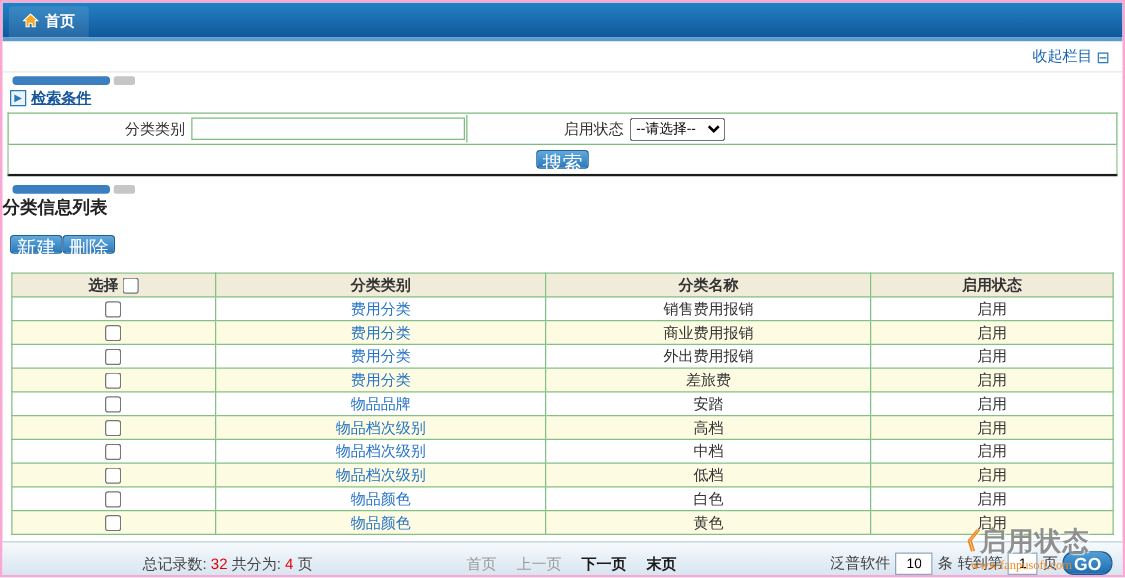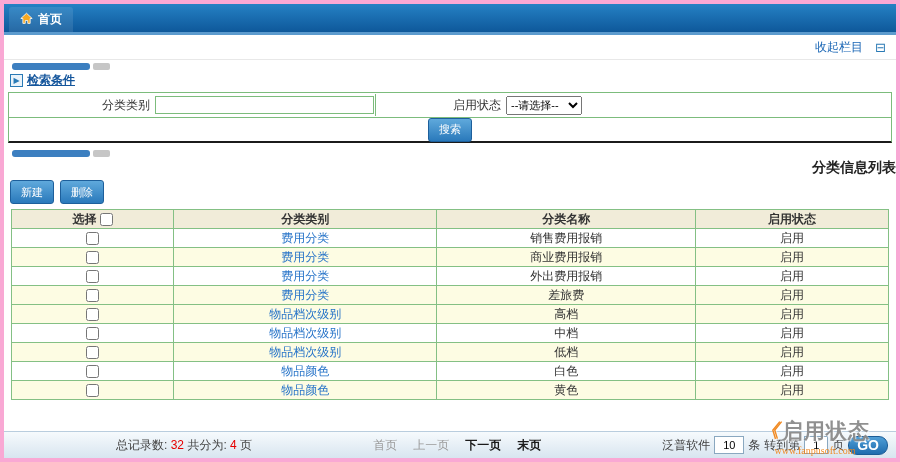--- a/index.html
+++ b/index.html
@@ -1,30 +1,30 @@
 <!DOCTYPE html>
 <html><head>
 <meta charset="utf-8">
 <style>
   * { box-sizing: border-box; margin: 0; padding: 0; }
   html,body { background:#fff; }
   body { font-family:"Liberation Sans","DejaVu Sans",sans-serif; font-size:12px; color:#333; }
-  .page { position:relative; width:900px; height:462px; border:4px solid #f9a8d4; background:#fff; overflow:hidden; }
+  .page { position:relative; width:900px; height:462px; border:2px solid #f9a8d4; background:#fff; overflow:hidden; }
 
   
   .tabbar { height:28px; background:linear-gradient(#2581c4,#0e589a); display:flex; align-items:flex-end; padding-left:5px; gap:2px; }
   .tab { height:25px; display:flex; align-items:center; gap:5px; padding:0 11px; color:#fff; font-size:12px; font-weight:bold; border-radius:3px 3px 0 0; cursor:pointer; white-space:nowrap; }
   .tab-home { background:rgba(255,255,255,0.10); }
   .tab-active { background:linear-gradient(#8fc0e4,#4e92c6); padding-right:20px; position:relative; }
   .tab-close { position:absolute; top:1px; right:4px; font-size:11px; font-weight:normal; line-height:11px; color:#fff; cursor:pointer; }
   .tab-underline { height:3px; background:#5c9bce; }
 
   
   .utility-row { display:flex; justify-content:flex-end; align-items:center; padding:4px 10px 3px; border-bottom:1px solid #e8e8e8; }
-  .collapse-link { color:#1a66b5; display:flex; align-items:center; gap:12px; cursor:pointer; }
+  .collapse-link { color:#1a66b5; display:flex; align-items:center; gap:3px; cursor:pointer; }
   .collapse-glyph { font-size:13px; line-height:12px; color:#2a7ab5; }
 
   
   .loadbar { display:flex; gap:3px; margin:3px 0 3px 8px; }
   .loadbar .seg-blue { width:78px; height:7px; background:#3c7fc0; border-radius:3px; }
   .loadbar .seg-gray { width:17px; height:7px; background:#c6c6c6; border-radius:2px; }
   .loadbar2 { margin:7px 0 2px 8px; }
 
   
   .section-header { display:flex; align-items:center; gap:4px; margin:0 0 4px 6px; height:15px; }
@@ -33,35 +33,35 @@
 
   .search-form { margin:0 4px; border:1px solid #7cbc7c; border-bottom:2px solid #1b1b1b; }
   .form-row { display:flex; align-items:center; height:25px; border-bottom:1px solid #7cbc7c; }
   .cell-label { width:145px; text-align:right; padding-right:4px; }
   .cell-field { width:222px; border-right:1px solid #7cbc7c; padding:2px 1px; }
   .cell-field input { width:100%; height:18px; border:1px solid #7cbc7c; outline:none; padding:0 3px; font-size:12px; }
   .cell-label2 { width:130px; text-align:right; padding-right:5px; }
   .cell-field2 select { width:76px; height:19px; font-size:11px; }
   .btn-row { height:23px; display:flex; justify-content:center; align-items:center; background:#fff; }
 
-  .btn-blue { background:linear-gradient(#5fa9dc,#2a79bb); border:1px solid #1d5f9b; color:#fff; font-size:11px; height:24px; padding:0 10px; border-radius:3px; cursor:pointer; font-family:inherit; }
-
-  
-  .list-title { text-align:right; font-size:14px; font-weight:bold; color:#222; height:16px; line-height:16px;margin-left:17px; }
-  .action-row { display:flex; gap:6px; margin:5px 6px; }
+  .btn-blue { background:linear-gradient(#5fa9dc,#2a79bb); border:1px solid #1d5f9b; color:#fff; font-size:16px; height:15px; padding:0 4px; border-radius:3px; cursor:pointer; font-family:inherit; }
+
+  
+  .list-title { text-align:left; font-size:14px; font-weight:bold; color:#222; height:16px; line-height:16px; }
+  .action-row { display:flex; margin:15px 6px; }
 
   table.data-table { width:calc(100% - 14px); margin:2px 7px 0; border-collapse:collapse; font-size:12px; }
   .data-table th, .data-table td { border:1px solid #84c084; height:19px; text-align:center; padding:0 4px; }
   .data-table th { background:#f1ecd9; font-weight:bold; color:#333; }
   .data-table tr.alt { background:#fdfce3; }
   .data-table input[type=checkbox] { width:13px; height:13px; vertical-align:middle; margin:0; }
   a.cat-link { color:#2673c8; text-decoration:none; cursor:pointer; }
 
   
-  .footer { position:absolute; left:0; right:0; bottom:0; height:27px; background:linear-gradient(#f6fafd,#d8e5f0); border-top:1px solid #b9cdde; display:flex; align-items:center; color:#444; }
+  .footer { position:absolute; left:0; right:0; bottom:0; height:27px; background:linear-gradient(#f6fafd,#d8e5f0); border-top:1px solid #b9cdde; display:flex; align-items:flex-end; color:#444; }
   .f-left { margin-left:112px; white-space:nowrap; }
   .num-red { color:#e60000; }
   .f-center { flex:1; display:flex; justify-content:center; gap:16px; white-space:nowrap; }
   .pg-disabled { color:#9a9a9a; }
   .pg-active { color:#1b1b1b; font-weight:bold; cursor:pointer; }
   .f-right { margin-right:8px; display:flex; align-items:center; gap:4px; white-space:nowrap; }
   .pg-input { width:30px; height:16px; border:1px solid #8aa8c0; font-size:11px; text-align:center; padding:8px; }
   .pg-input-small { width:24px; }
   .go-btn { background:linear-gradient(#4f9ed6,#1f6cae); color:#fff; font-weight:bold; font-size:14px; border:1px solid #1a5c96; border-radius:9px; height:19px; padding:0 8px; cursor:pointer; font-family:inherit; }
 
@@ -175,20 +175,26 @@
       <td>启用</td>
     </tr>
 
     <tr class="alt">
       <td><input type="checkbox" style=""></td>
       <td><a class="cat-link">费用分类</a></td>
       <td>差旅费</td>
       <td>启用</td>
     </tr>
 
+    <tr>
+      <td><input type="checkbox" style=""></td>
+      <td><a class="cat-link">物品品牌</a></td>
+      <td>安踏</td>
+      <td>启用</td>
+    </tr>
 
     <tr class="alt">
       <td><input type="checkbox" style=""></td>
       <td><a class="cat-link">物品档次级别</a></td>
       <td>高档</td>
       <td>启用</td>
     </tr>
 
     <tr>
       <td><input type="checkbox" style=""></td>

